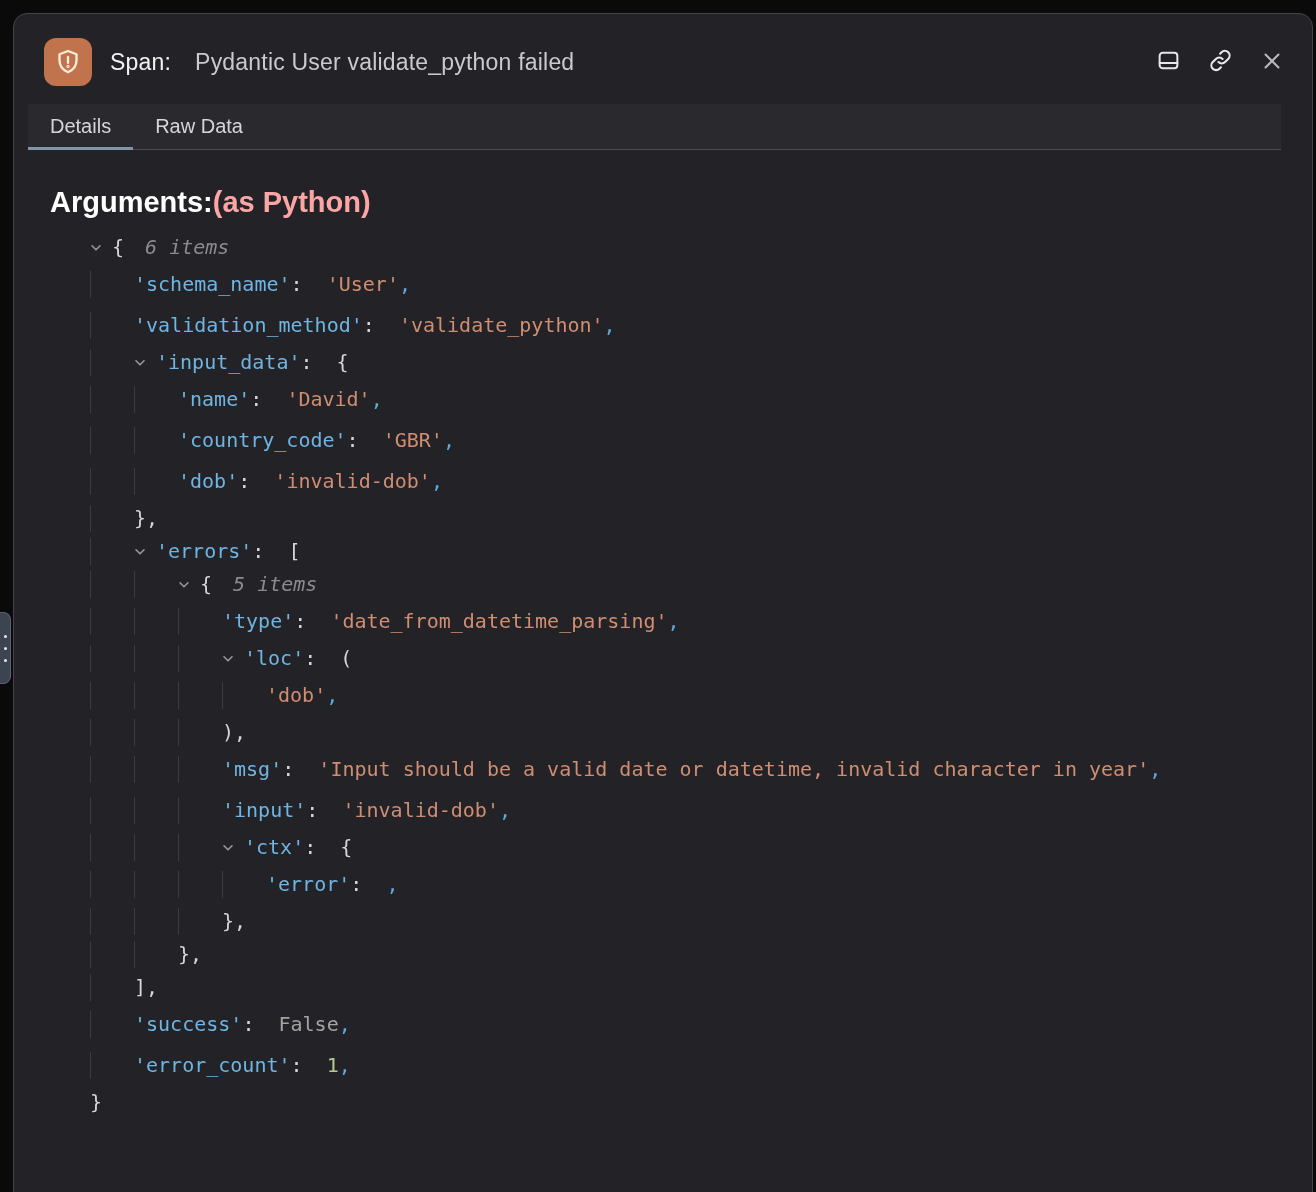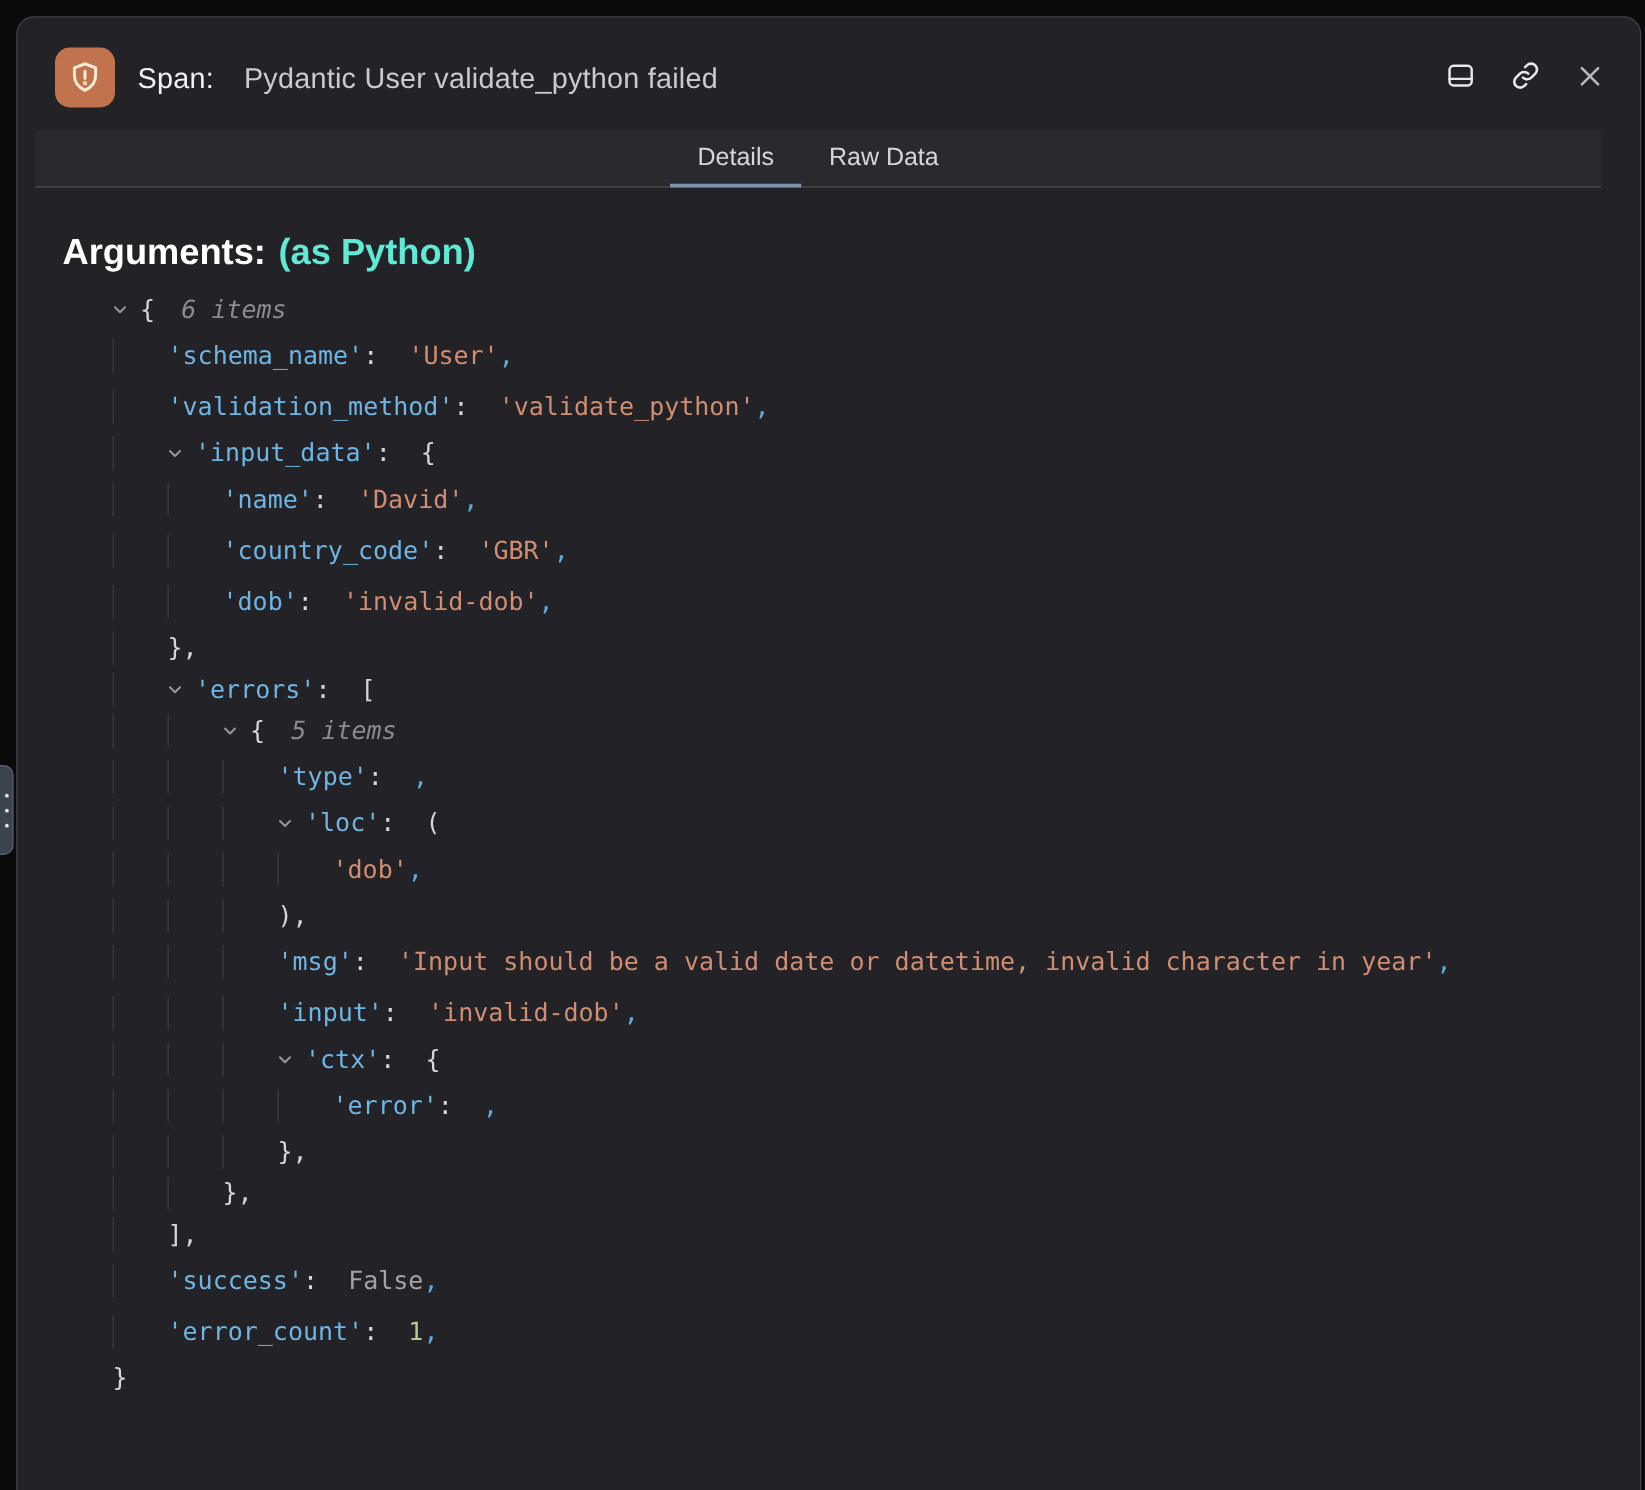--- a/index.html
+++ b/index.html
@@ -19,35 +19,35 @@
   }
   .title { margin-left:18px; font-size:23px; letter-spacing:.2px; }
   .title .t-prefix { color:#f2f2f4; font-weight:400; }
   .title .t-main { color:#c9c9ce; font-weight:400; margin-left:24px; }
   .header-actions { margin-left:auto; display:flex; align-items:center; gap:27px; }
   .icon-btn { background:none; border:none; cursor:pointer; display:flex; align-items:center; padding:0; }
 
   
   .tabs {
     margin:4px 31px 0 14px; height:46px; background:#2a2a2e;
-    border-bottom:1px solid #4c4c52; display:flex; align-items:stretch;justify-content:center;
+    border-bottom:1px solid #4c4c52; display:flex; align-items:stretch;
   }
   .tab {
     position:relative; display:flex; align-items:center; padding:0 22px;
     font-size:20px; color:#d6d6da; cursor:pointer; background:none; border:none;
     font-family:"Liberation Sans", sans-serif;
   }
   .tab.active::after {
     content:""; position:absolute; left:0; right:0; bottom:-1px; height:3px; background:#8095ad;
   }
 
   
   .content { padding:36px 28px 20px 36px; }
   .heading { font-size:29px; font-weight:700; color:#ffffff; margin-bottom:12px; }
-  .heading .h-suffix { color:#5eead4; margin-left:10px; }
+  .heading .h-suffix { color:#fca5a5; }
 
   
   .code { padding-left:2px; }
   .cl { display:flex; align-items:center; font-family:"DejaVu Sans Mono", monospace;
         font-size:20px; line-height:27px; padding:3px 0 3px 38px; }
   .cl.kv { padding-top:7px; padding-bottom:7px; }
   .guide { flex:0 0 44px; align-self:stretch; border-left:1px solid #3b3b41; }
   .chev { flex:0 0 22px; display:flex; align-items:center; cursor:pointer; }
   .tok { white-space:pre; }
   .tok-k { color:#6fb5e3; }
@@ -202,20 +202,21 @@
           </span>
           <span class="tok tok-p">{</span>
           <span class="tok tok-i">5 items</span>
         </div>
         <div class="cl kv">
           <span class="guide"></span>
           <span class="guide"></span>
           <span class="guide"></span>
           <span class="tok tok-k">'type'</span>
           <span class="tok tok-p">:  </span>
+          <span class="tok tok-s">'date_from_datetime_parsing'</span>
           <span class="tok tok-c">,</span>
         </div>
         <div class="cl">
           <span class="guide"></span>
           <span class="guide"></span>
           <span class="guide"></span>
           <span class="chev">
             <svg width="12" height="8" viewBox="0 0 12 8" fill="none" stroke="#97979c" stroke-width="1.6" stroke-linecap="round" stroke-linejoin="round">
               <path d="M2 1.8 L6 5.8 L10 1.8"></path>
             </svg>

